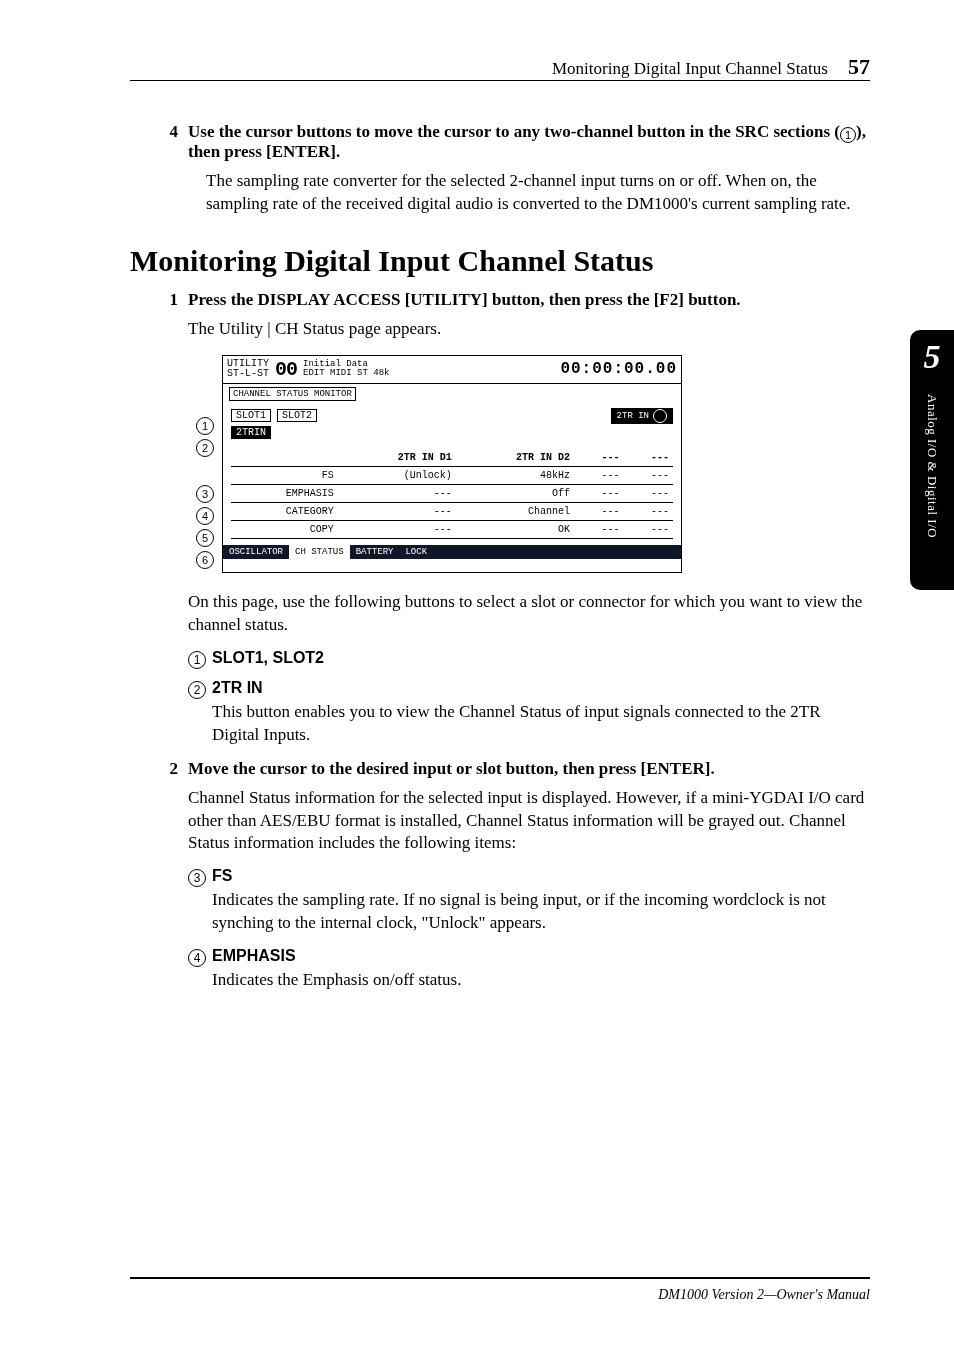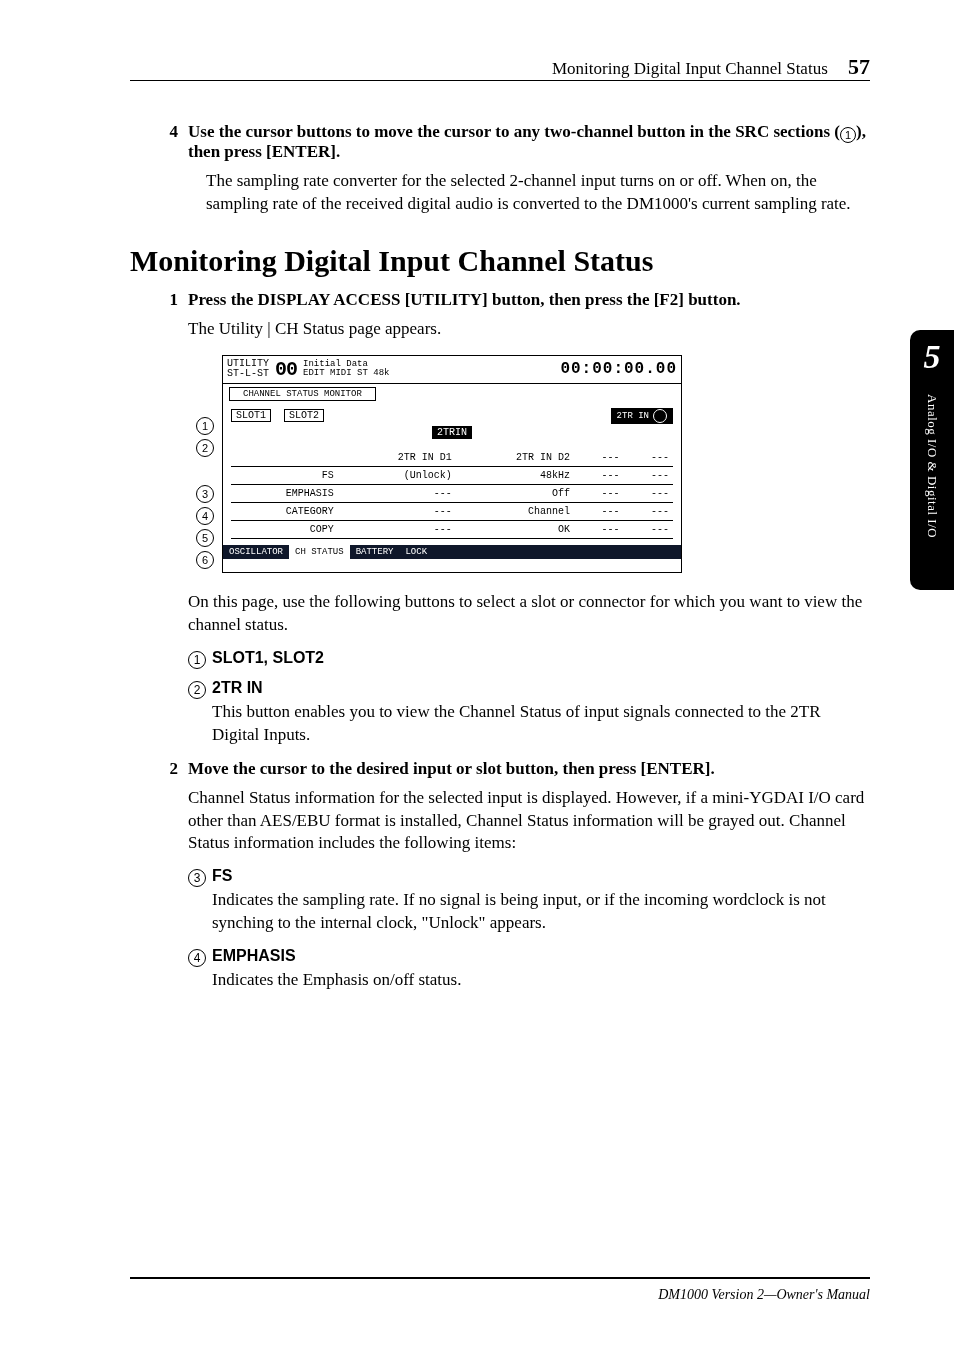--- a/index.html
+++ b/index.html
@@ -31,30 +31,30 @@
   
   .figure-wrap { margin-top: 14px; margin-left: 58px; display: flex; }
   .callouts { width: 26px; display: flex; flex-direction: column; align-items: flex-end; padding-top: 62px; font-family: Arial, sans-serif;}
   .callouts .co { width: 18px; height: 18px; border: 1.2px solid #000; border-radius: 50%; display: flex; align-items: center; justify-content: center; font-size: 11px; margin-bottom: 4px; }
   .screen { width: 460px; margin-left: 8px; border: 1px solid #000; font-family: "Courier New", monospace; font-size: 11px; color: #000; background: #fff; }
   .scr-top { display: flex; align-items: center; border-bottom: 1px solid #000; padding: 2px 4px; gap: 6px; }
   .scr-top .util { font-size: 10px; line-height: 1; }
   .scr-top .big00 { font-size: 20px; font-weight: 700; letter-spacing: -1px; }
   .scr-top .mid { font-size: 9px; line-height: 1; }
   .scr-top .tc { margin-left: auto; font-size: 16px; font-weight: 700; letter-spacing: 1px; }
-  .scr-bar { border: 1px solid #000; margin: 3px 6px; padding: 1px 13px; font-size: 9px; display: inline-block; }
+  .scr-bar { border: 1px solid #000; margin: 3px 6px; padding: 1px 3px; font-size: 9px; display: inline-block; }
   .scr-mid { padding: 4px 8px 6px; }
-  .slots-row { display: flex; align-items: center; gap: 13px; margin-bottom: 2px; justify-content: center;}
+  .slots-row { display: flex; align-items: center; gap: 6px; margin-bottom: 2px;}
   .slot-btn { border: 1px solid #000; padding: 0 4px; font-size: 10px; }
   .slot-btn.sel { background: #000; color: #fff; }
   .conn-badge { margin-left: auto; display: flex; align-items: center; gap: 4px; background: #000; color: #fff; padding: 1px 6px; font-size: 9px;}
   .conn-badge .ring { width: 14px; height: 14px; border: 1px solid #fff; border-radius: 50%; display: inline-block;}
   .tb { width: 100%; border-collapse: collapse; margin-top: 10px; font-size: 10px; }
   .tb td, .tb th { border-bottom: 1px solid #000; padding: 3px 4px; text-align: right; }
-  .tb th { font-weight: normal; }
+  .tb th { font-weight: bold; }
   .tb .rh { text-align: right; }
   .scr-tabs { display: flex; background: #0f172a; color: #fff; font-size: 9px; }
   .scr-tabs div { padding: 2px 6px; }
   .scr-tabs .act { background: #fff; color: #000; }
 </style>
 </head>
 <body>
 <div class="page">
 
 <div class="header-area">

